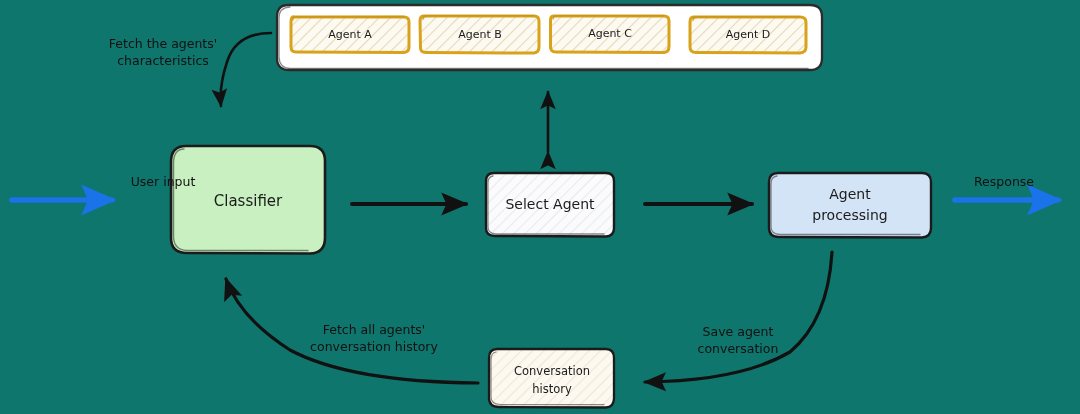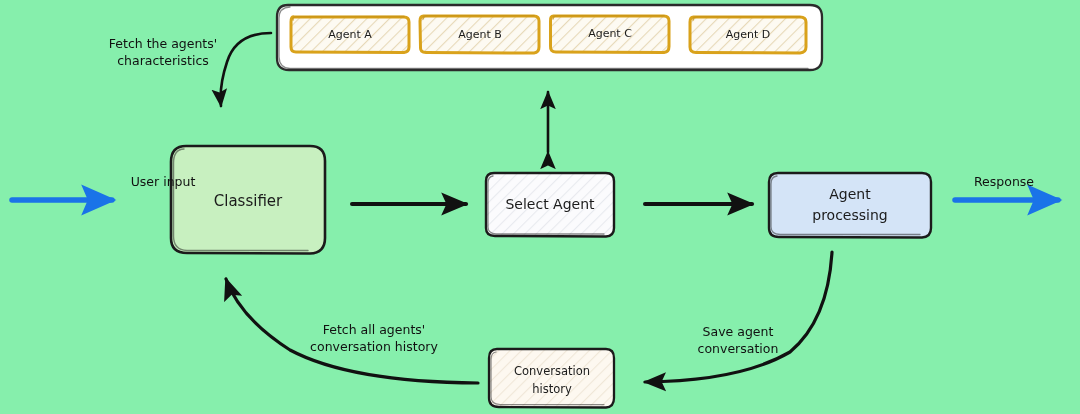--- a/index.html
+++ b/index.html
@@ -10,21 +10,21 @@
   body {
     width: 1080px;
     height: 414px;
     overflow: hidden;
     font-family: "DejaVu Sans", "Liberation Sans", sans-serif;
   }
   #diagram-root {
     position: relative;
     width: 1080px;
     height: 414px;
-    background: #86efac;
+    background: #0f766e;
   }
   svg.canvas {
     position: absolute;
     top: 0;
     left: 0;
     width: 1080px;
     height: 414px;
   }
   .node-label {
     font-family: "DejaVu Sans", "Liberation Sans", sans-serif;

